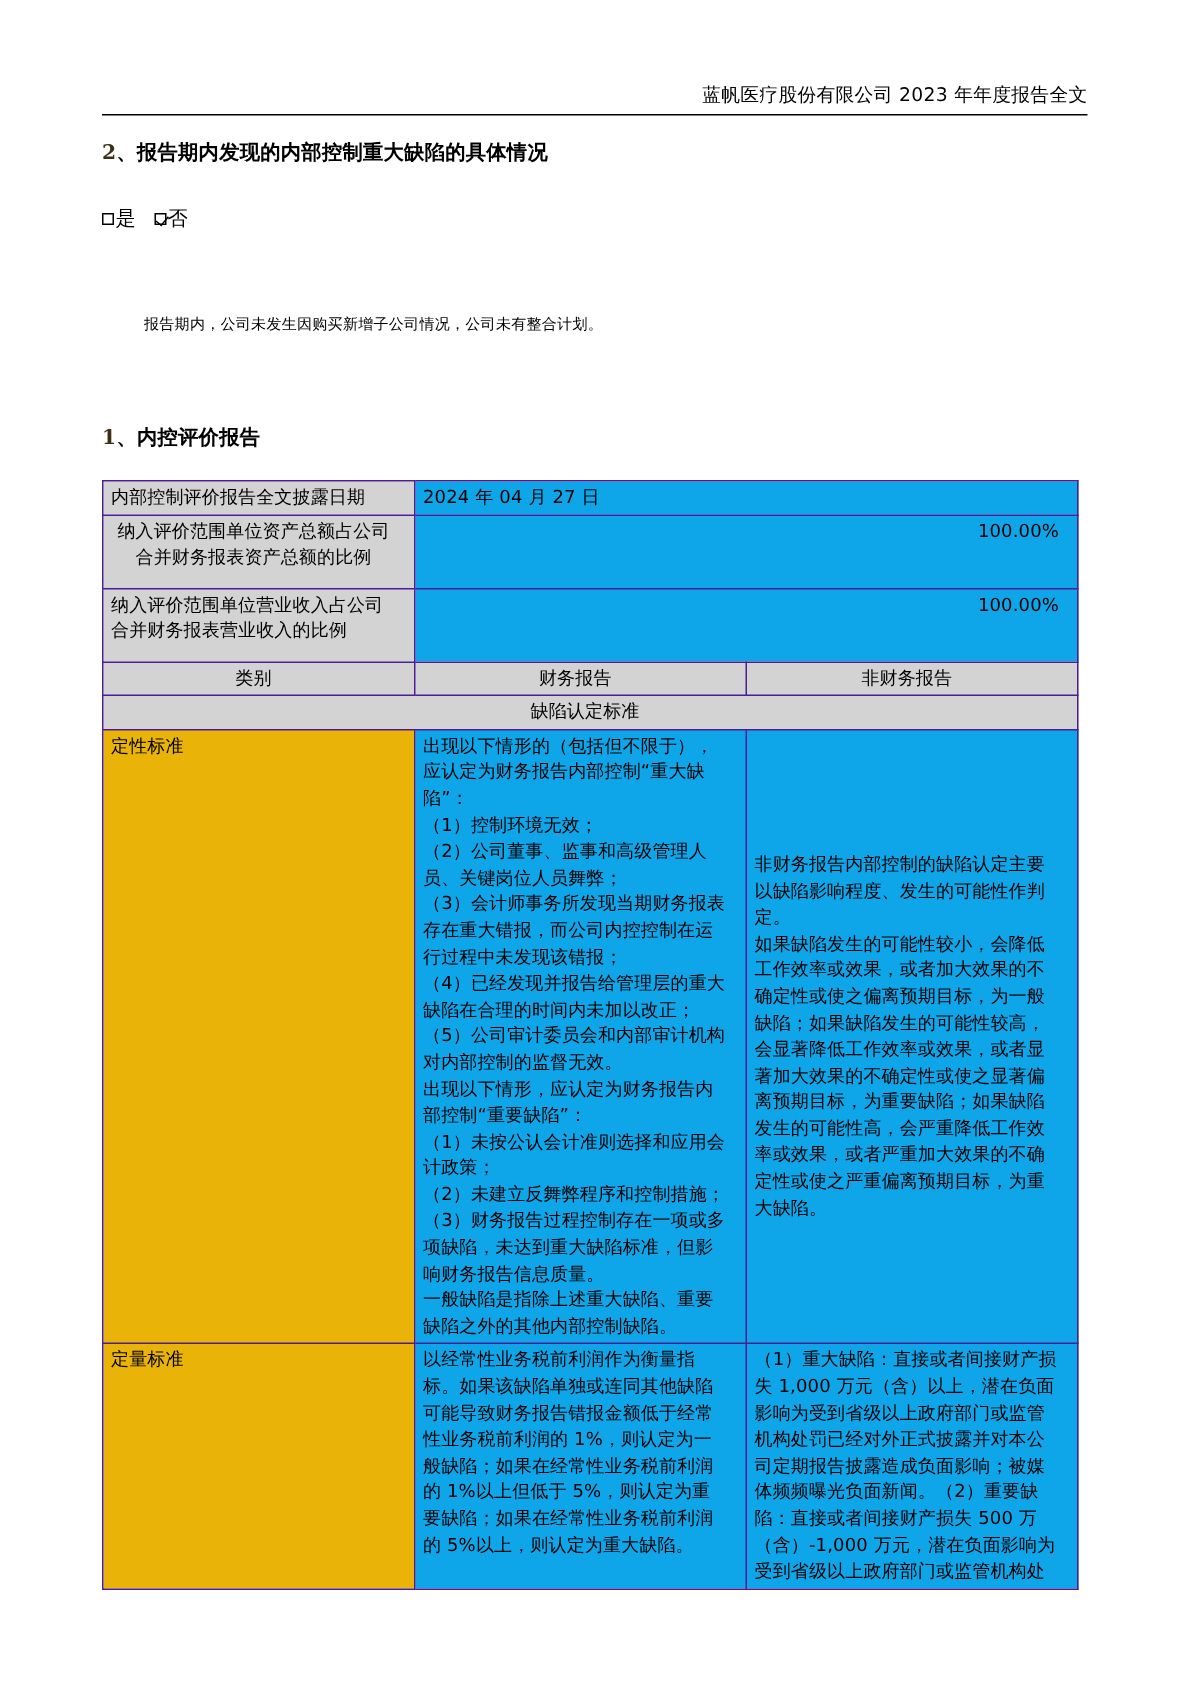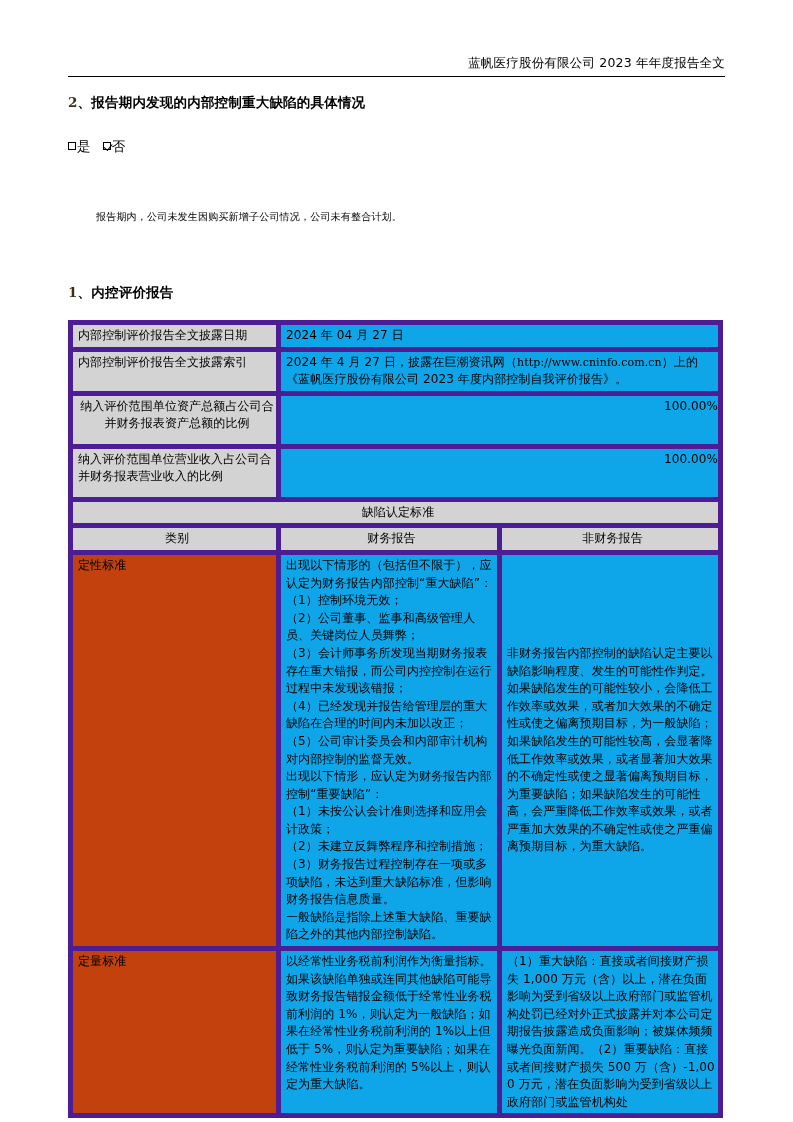--- a/index.html
+++ b/index.html
@@ -113,23 +113,23 @@
   .choice-gap { display:inline-block; width: 12px; }
 
   
   table.report-table {
     border-collapse: collapse;
     width: 650px;
     table-layout: fixed;
     margin: 0;
   }
   table.report-table td {
-    border: 5px solid #4c1d95;
+    border: 1px solid #4c1d95;
     vertical-align: top;
-    padding: 2px 0 2px 5px;
+    padding: 2px 12px 2px 5px;
     font-size: 12px;
     line-height: 17.6px;
     letter-spacing: 0.1px;
     word-break: break-all;
   }
   td.lbl {
     background: #d3d3d3;
   }
   td.val {
     background: #0ea5e9;
@@ -140,21 +140,21 @@
     padding-right: 6px;
     margin-left: 32px;
   }
   td.hdr {
     background: #d3d3d3;
     text-align: center;
     vertical-align: middle;
     padding: 3px 4px;
   }
   td.cat {
-    background: #c2410c;
+    background: #eab308;
     vertical-align: middle;
     padding-left: 6px;
   }
   .idx-link {
     font-family: "DejaVu Serif", "Liberation Serif", serif;
     font-size: 11px;
   }
   .cell-text {
     white-space: pre-wrap;
   }
@@ -211,38 +211,34 @@
         <col class="col1">
           <col class="col2">
           <col class="col3">
       </colgroup>
       <tbody>
         <tr>
           <td class="lbl">内部控制评价报告全文披露日期</td>
           <td class="val" colspan="2">2024 年 04 月 27 日</td>
         </tr>
         <tr>
-          <td class="lbl">内部控制评价报告全文披露索引</td>
-          <td class="val" colspan="2"><span>2024 年 4 月 27 日，披露在巨潮资讯网（</span><span class="idx-link">http://www.cninfo.com.cn</span><span>）上的《蓝帆医疗股份有限公司 2023 年度内部控制自我评价报告》。</span></td>
-        </tr>
-        <tr>
           <td class="lbl" style="height:44px;text-align:center;">纳入评价范围单位资产总额占公司合并财务报表资产总额的比例</td>
           <td class="val right-val" colspan="2">100.00%</td>
         </tr>
         <tr>
           <td class="lbl" style="height:44px;">纳入评价范围单位营业收入占公司合并财务报表营业收入的比例</td>
           <td class="val right-val" colspan="2">100.00%</td>
-        </tr>
-        <tr>
-          <td class="hdr" colspan="3">缺陷认定标准</td>
         </tr>
         <tr>
           <td class="hdr">类别</td>
           <td class="hdr">财务报告</td>
           <td class="hdr">非财务报告</td>
+        </tr>
+        <tr>
+          <td class="hdr" colspan="3">缺陷认定标准</td>
         </tr>
         <tr>
           <td class="cat">定性标准</td>
           <td class="val cell-text">出现以下情形的（包括但不限于），应认定为财务报告内部控制“重大缺陷”：
 （1）控制环境无效；
 （2）公司董事、监事和高级管理人员、关键岗位人员舞弊；
 （3）会计师事务所发现当期财务报表存在重大错报，而公司内控控制在运行过程中未发现该错报；
 （4）已经发现并报告给管理层的重大缺陷在合理的时间内未加以改正；
 （5）公司审计委员会和内部审计机构对内部控制的监督无效。
 出现以下情形，应认定为财务报告内部控制“重要缺陷”：

